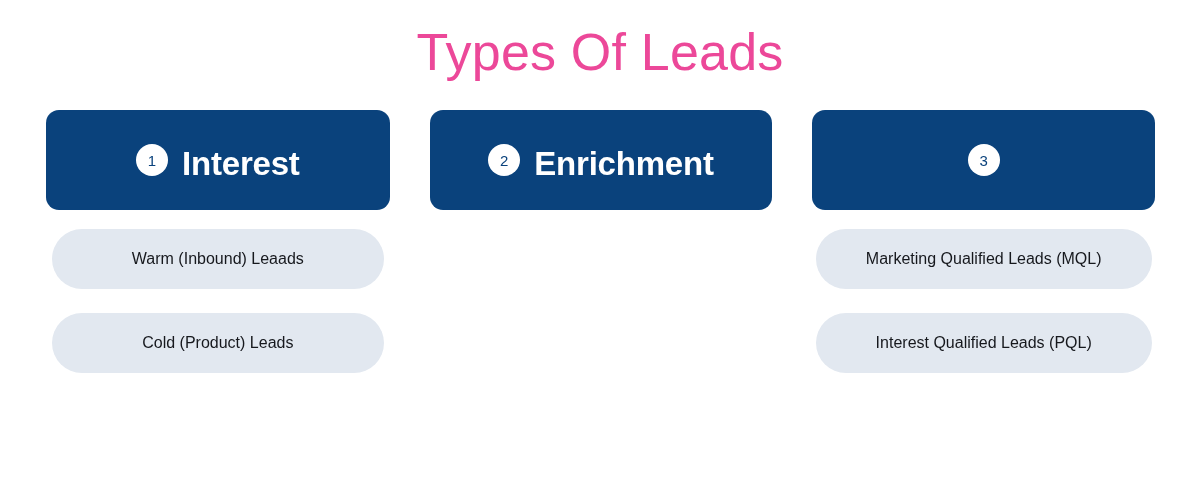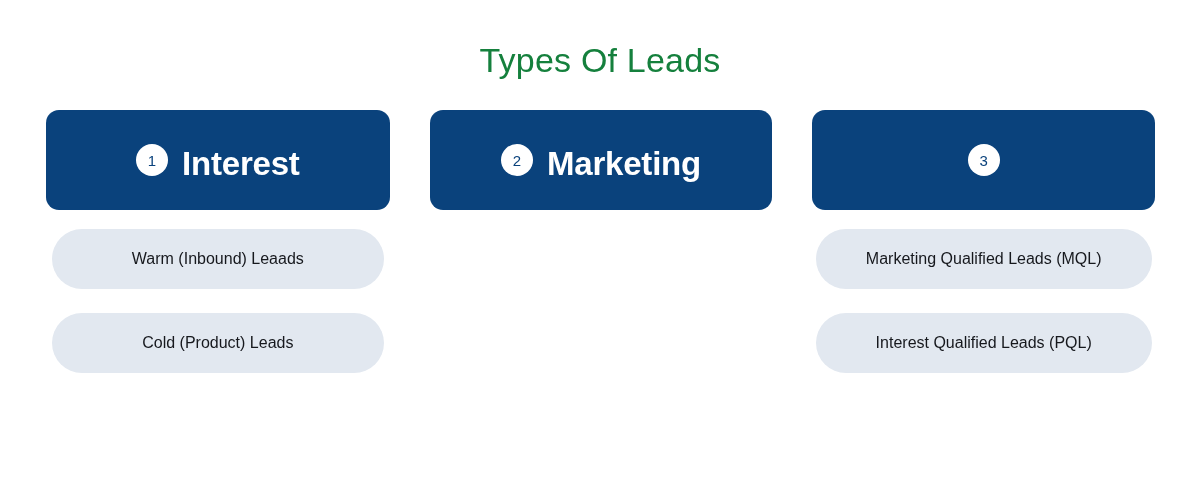--- a/index.html
+++ b/index.html
@@ -17,28 +17,28 @@
   .infographic {
     position: relative;
     width: 1200px;
     height: 493px;
     box-sizing: border-box;
   }
 
   
   .page-title {
     position: absolute;
-    top: 32px;
+    top: 24px;
     left: 0;
     width: 1200px;
     text-align: center;
-    font-size: 34px;
+    font-size: 52px;
     font-weight: 400;
     letter-spacing: 0.2px;
-    color: #15803d;
+    color: #ec4899;
     line-height: 56px;
     white-space: nowrap;
   }
 
   
   .columns {
     position: absolute;
     top: 110px;
     left: 46px;
     width: 1109px;
@@ -135,21 +135,21 @@
       </div>
       <div class="pill-list">
         <div class="pill">Warm (Inbound) Leaads</div>
         <div class="pill">Cold (Product) Leads</div>
       </div>
     </div>
 
     <div class="column column-2">
       <div class="stage-header">
         <div class="stage-badge">2</div>
-        <div class="stage-title">Marketing</div>
+        <div class="stage-title">Enrichment</div>
       </div>
     </div>
 
     <div class="column column-3">
       <div class="stage-header">
         <div class="stage-badge">3</div>
       </div>
       <div class="pill-list">
         <div class="pill">Marketing Qualified Leads (MQL)</div>
         <div class="pill">Interest Qualified Leads (PQL)</div>

